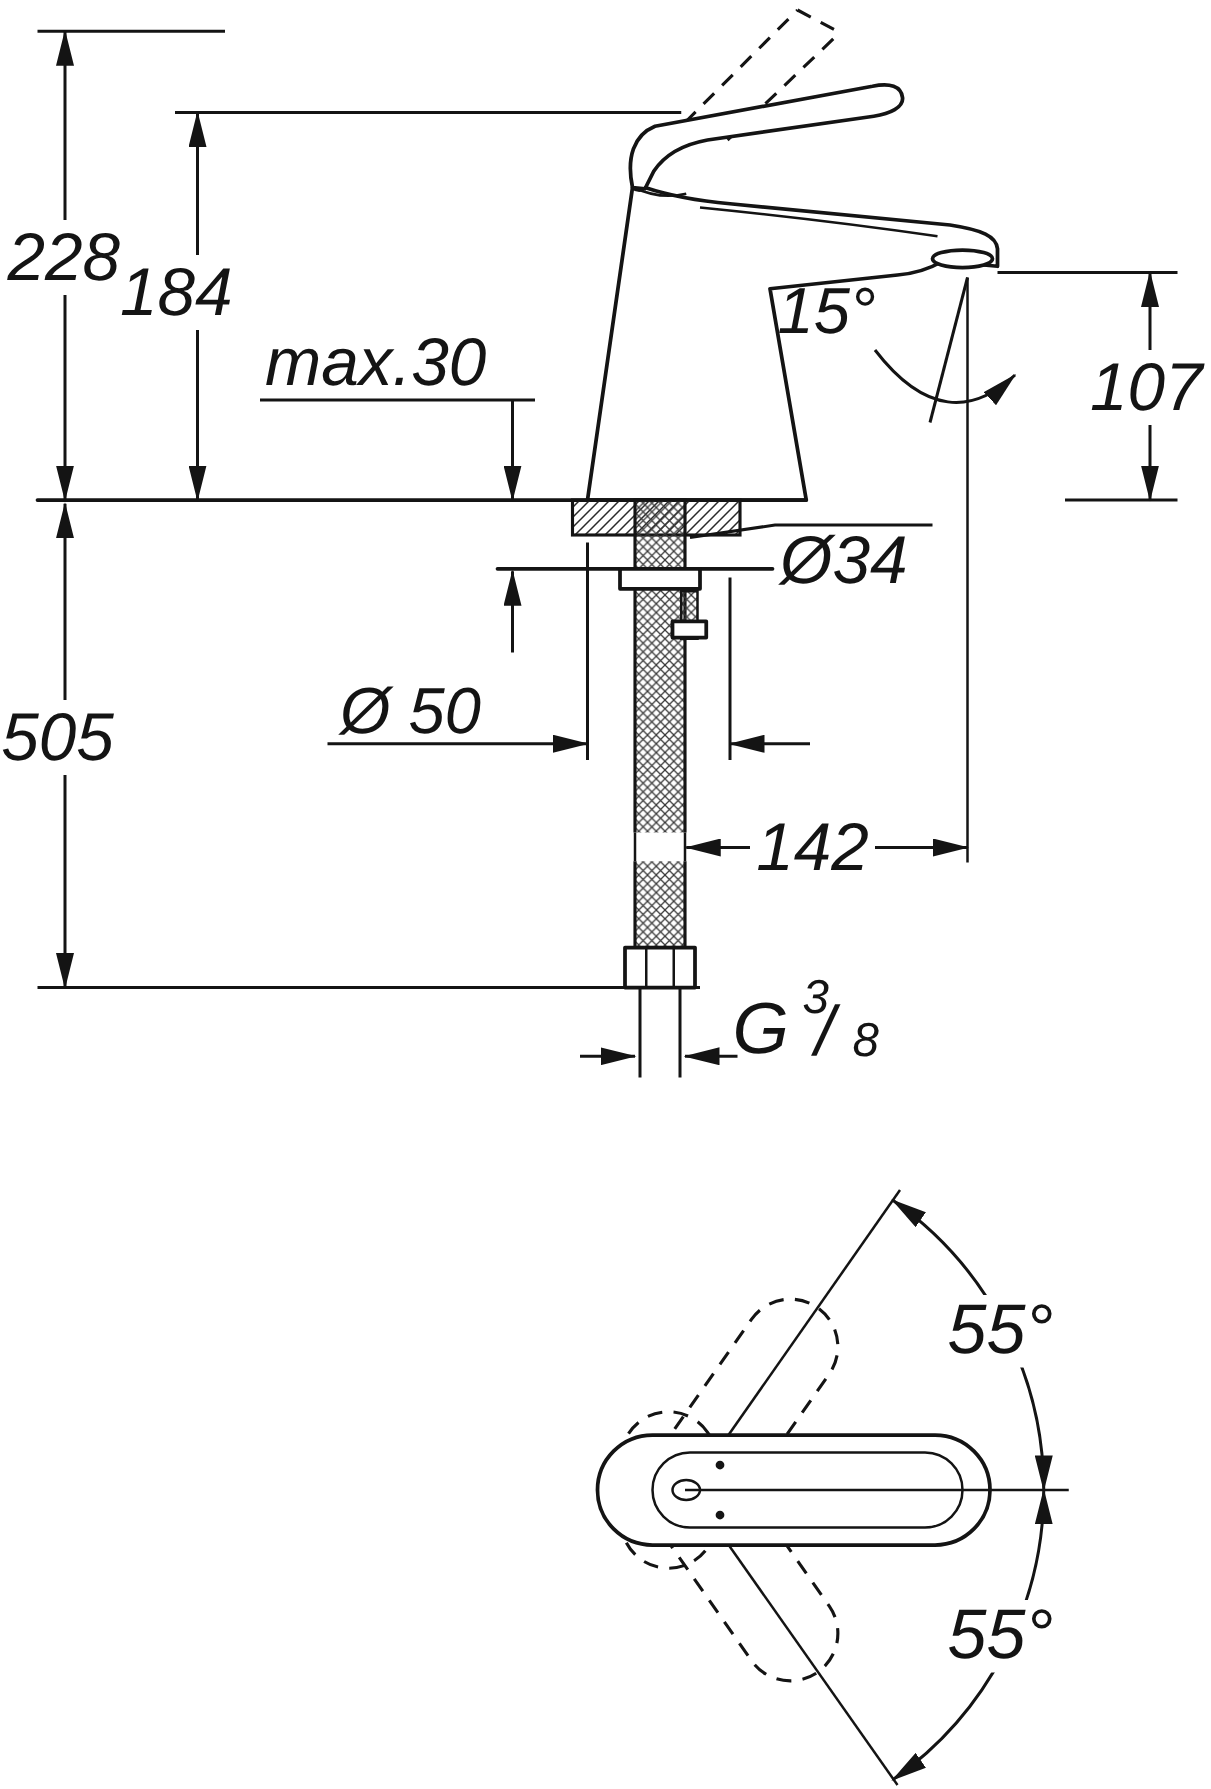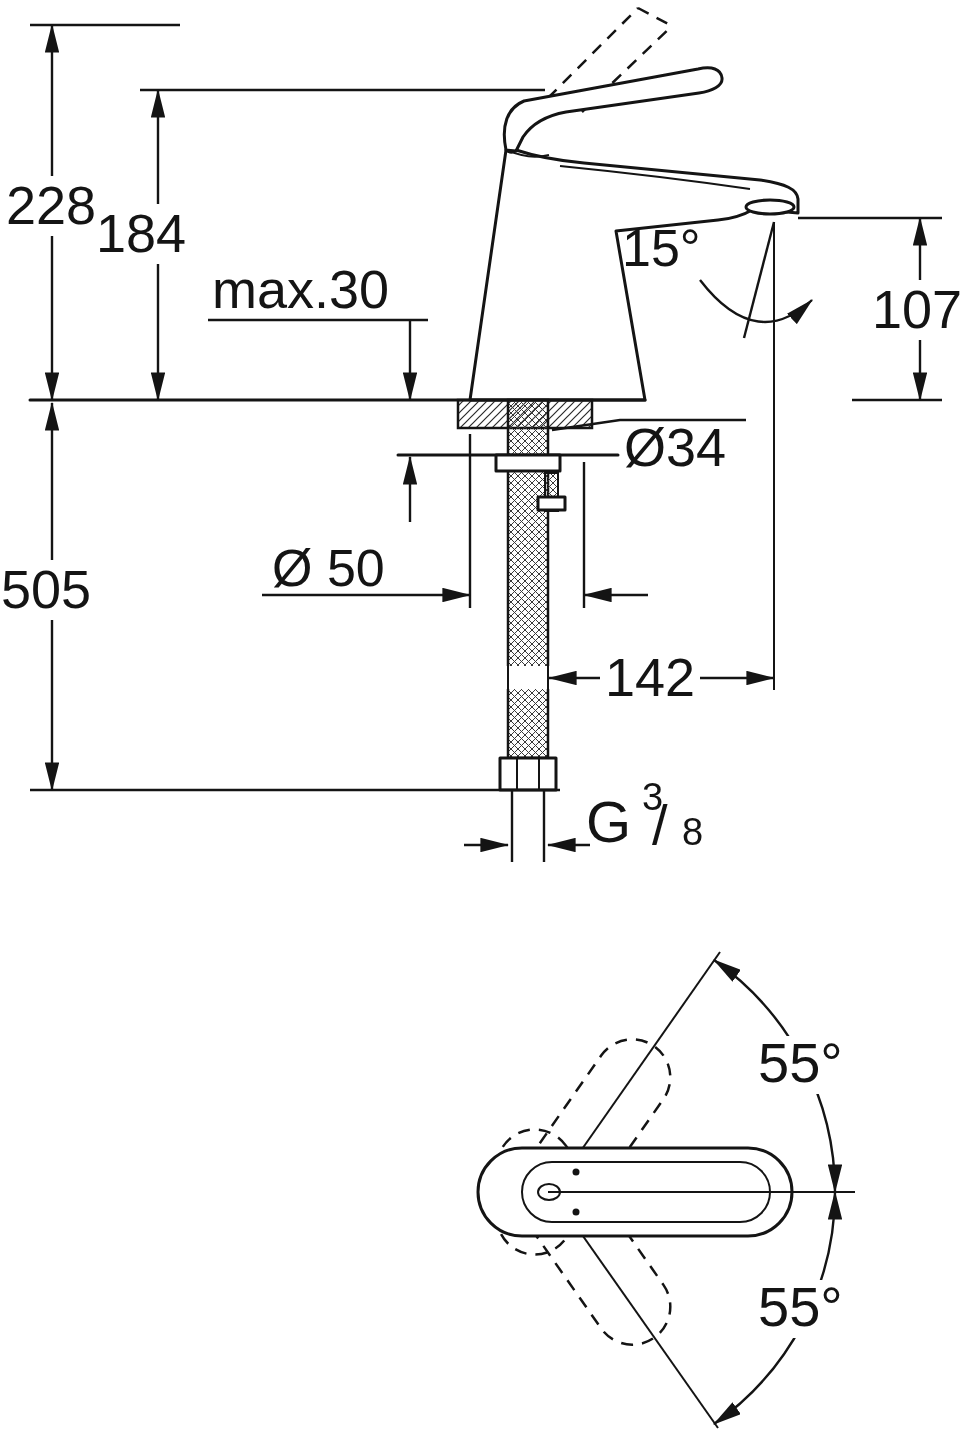--- a/index.html
+++ b/index.html
@@ -1,16 +1,16 @@
 <!DOCTYPE html>
 <html><head>
 <meta charset="utf-8">
 <style>
   html,body{margin:0;padding:0;background:#fff;}
-  .canvas{position:relative;width:969px;height:1431px;background:#ffffff;overflow:hidden;}
+  .canvas{position:relative;width:969px;height:1431px;background:#ffffff;overflow:hidden;font-style:italic;}
   svg{display:block;}
   svg text{
     font-family:"Liberation Sans","DejaVu Sans",sans-serif;
     fill:#141414;
   }
   .dim{stroke:#141414;stroke-width:2.4;fill:none;}
   .obj{stroke:#141414;stroke-width:3;fill:none;stroke-linejoin:round;stroke-linecap:round;}
   .objfill{stroke:#141414;stroke-width:3;fill:#ffffff;stroke-linejoin:round;}
   .thin{stroke:#141414;stroke-width:2;fill:none;}
   .dashed{stroke:#141414;stroke-width:2.5;fill:none;stroke-dasharray:12 9;}

